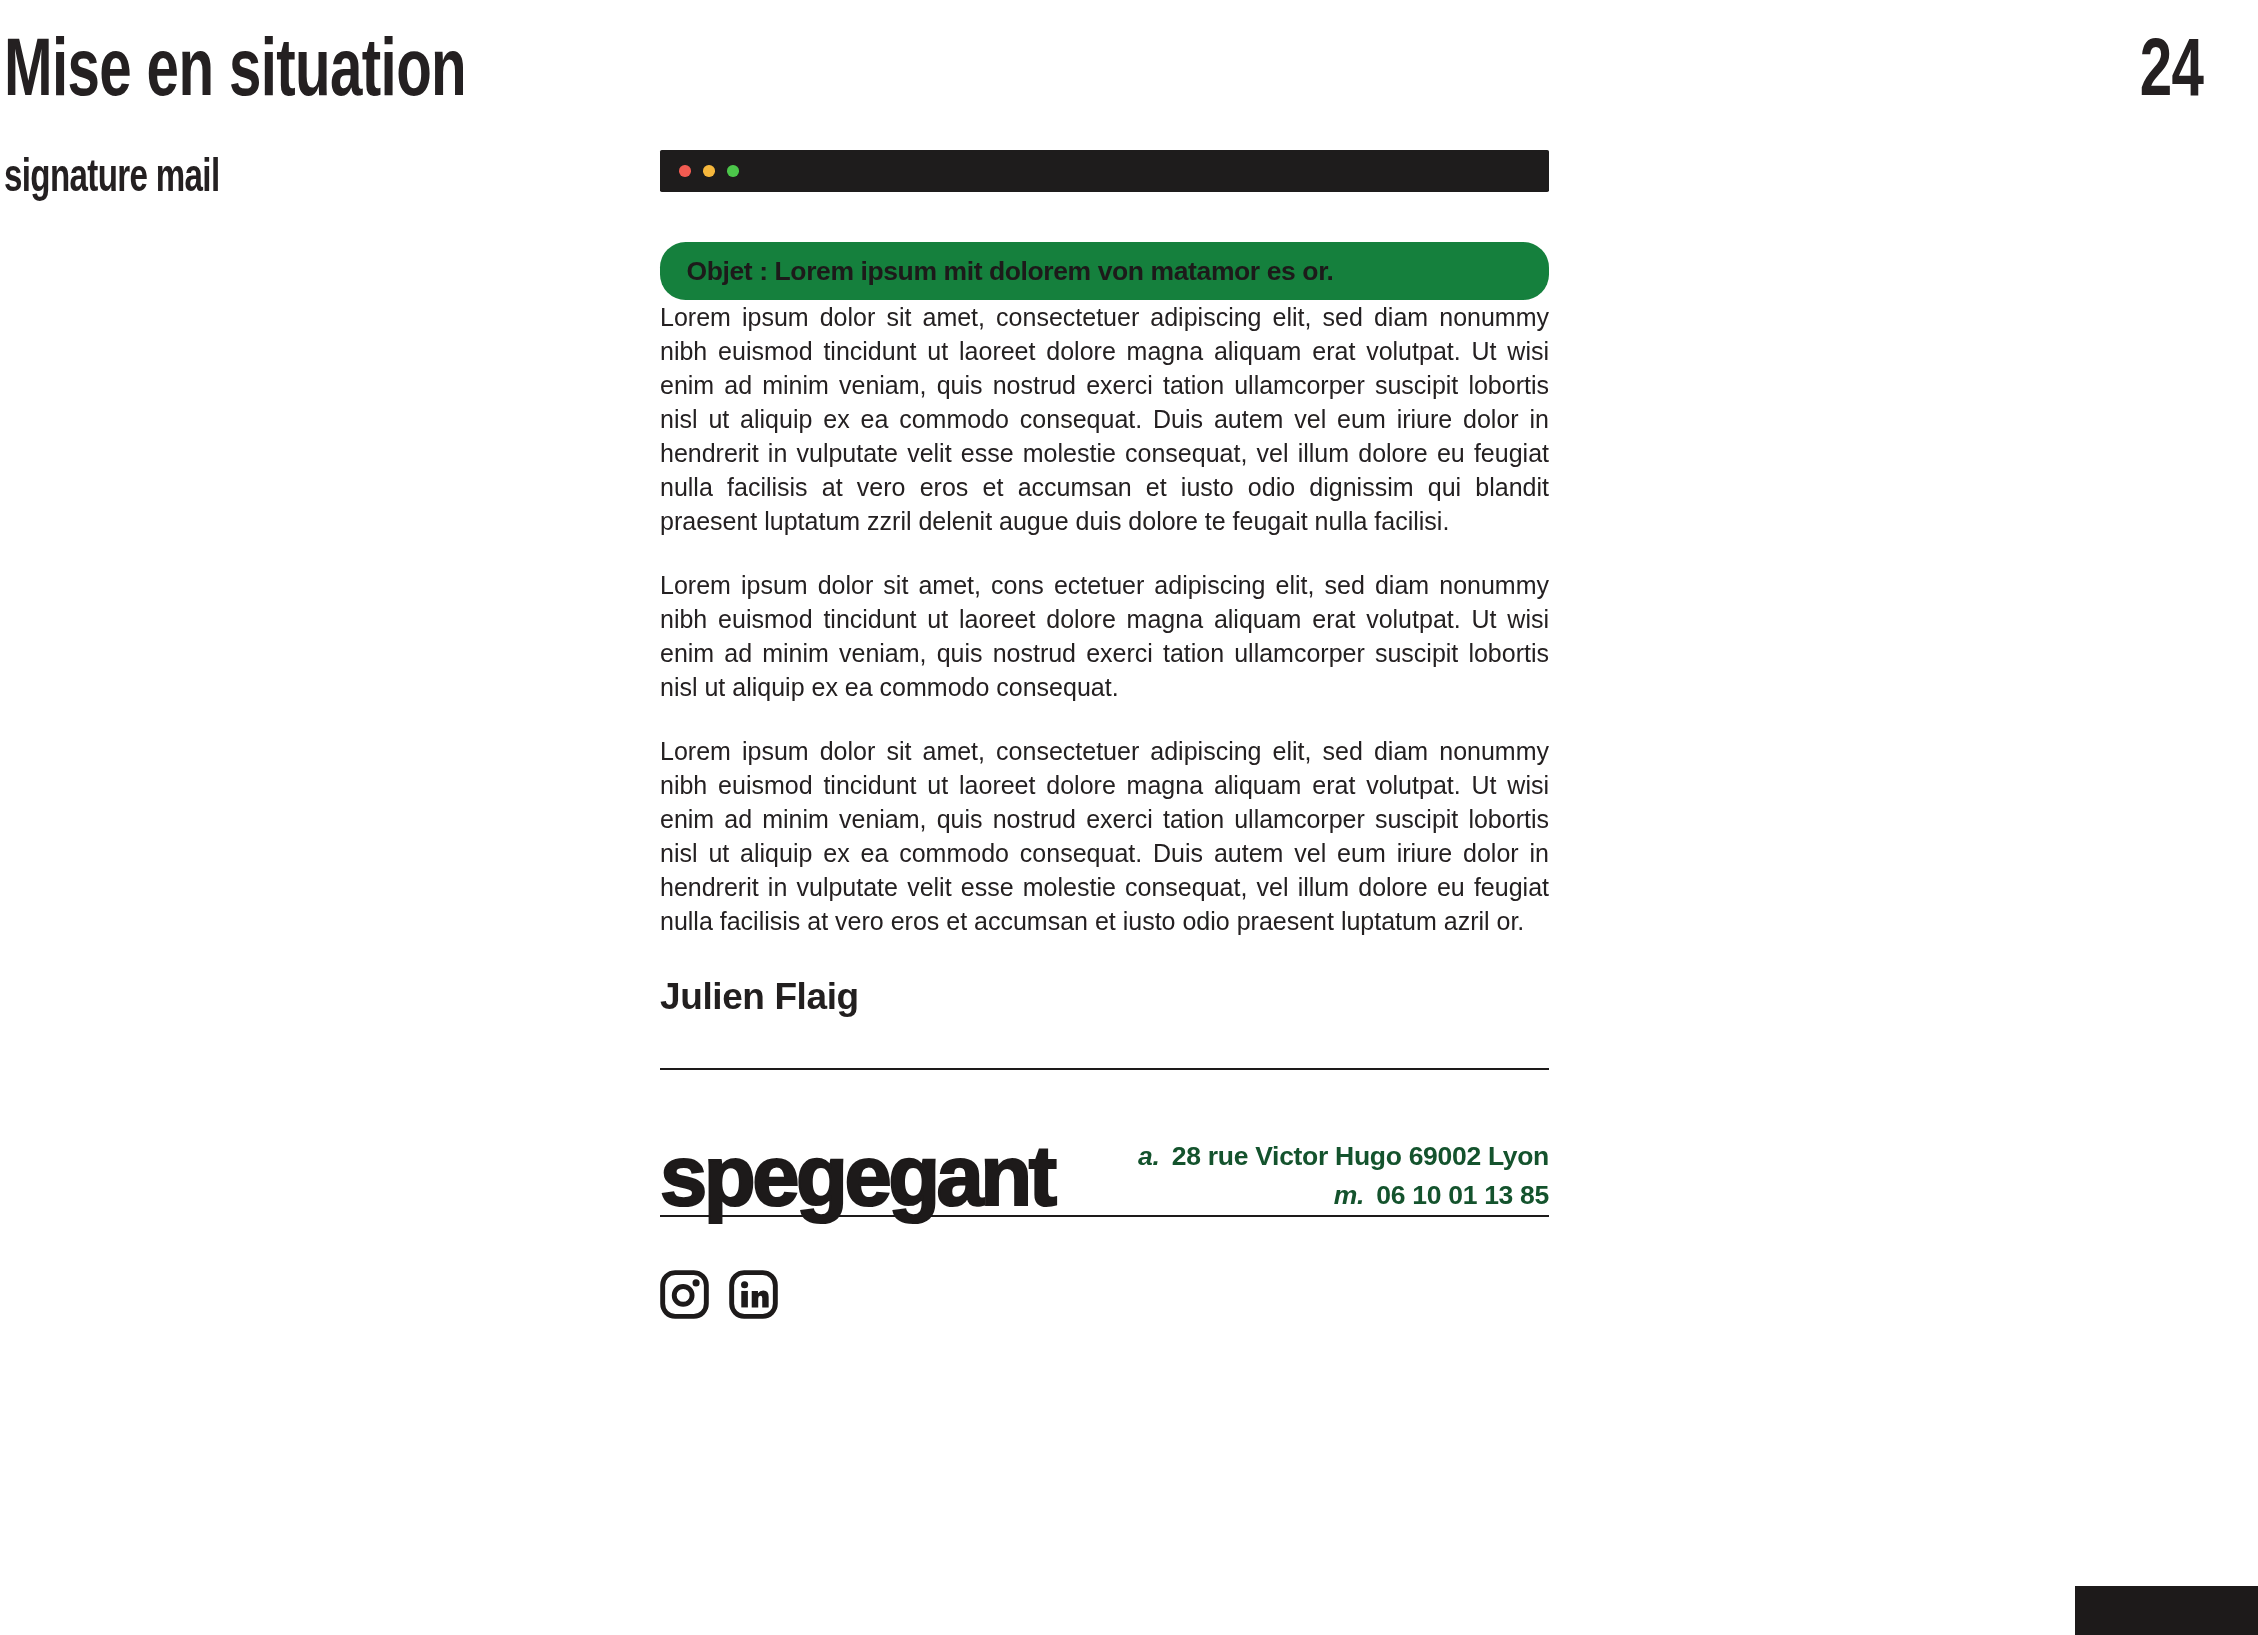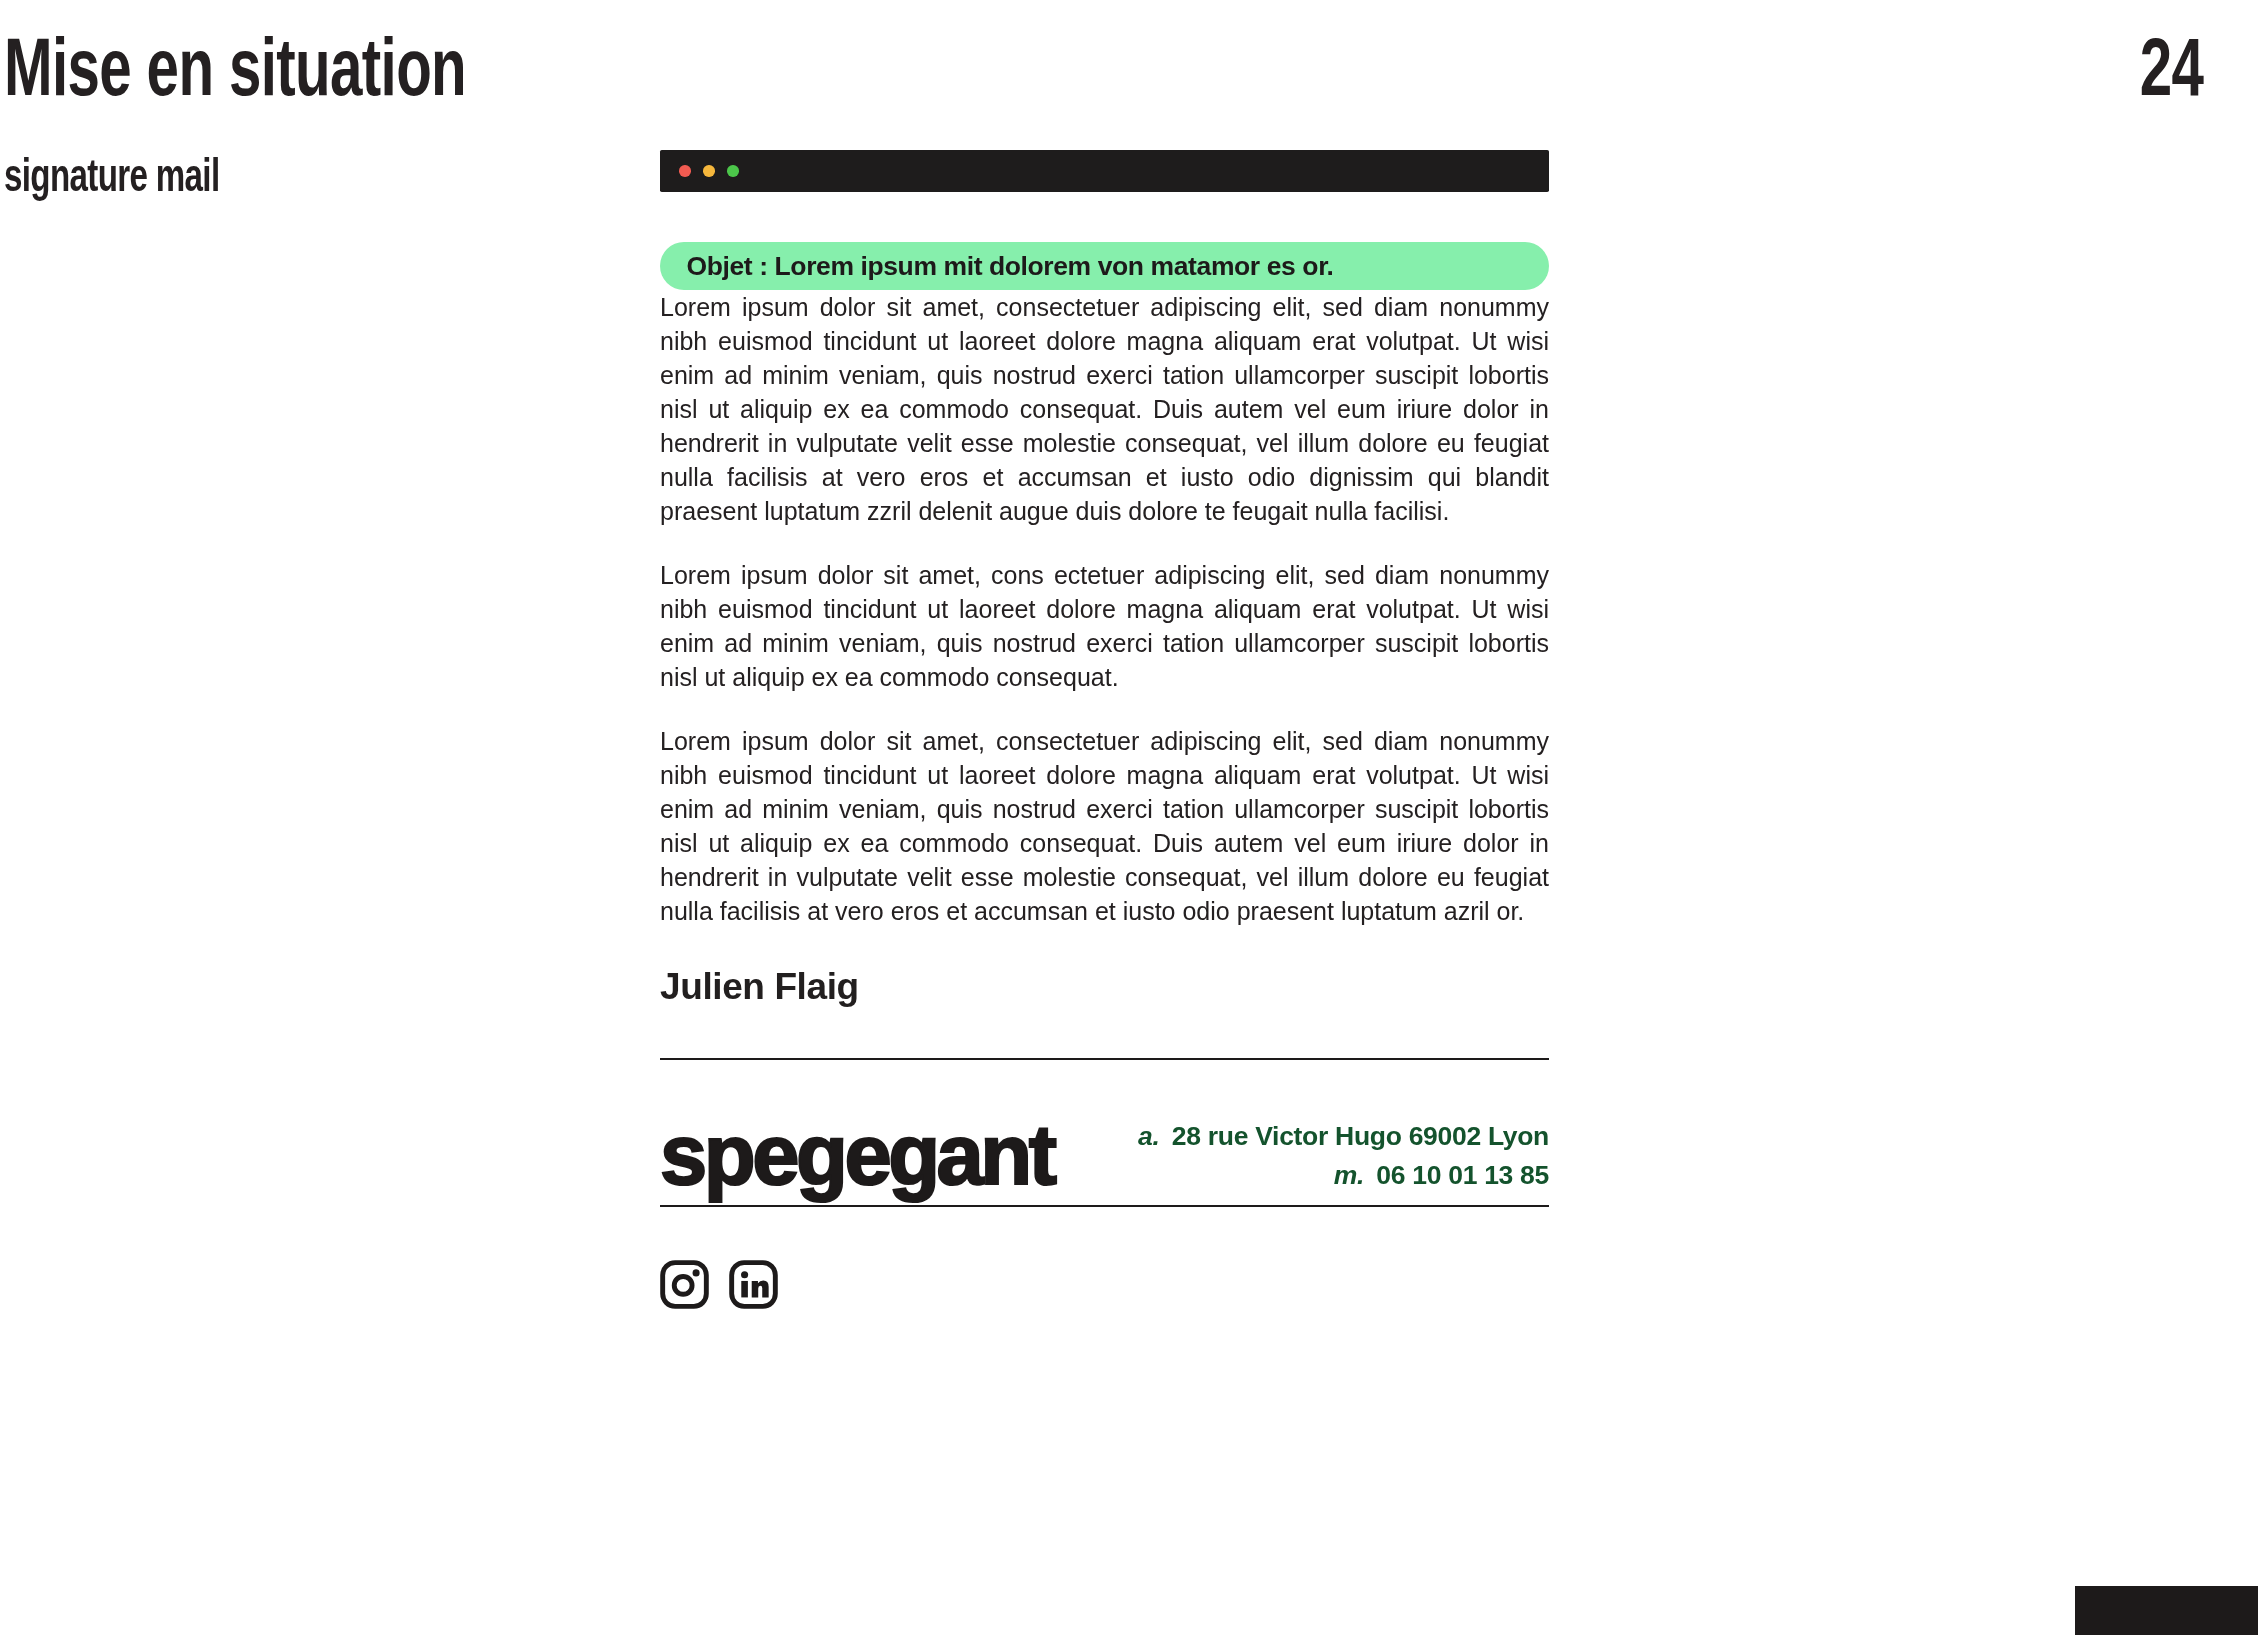--- a/index.html
+++ b/index.html
@@ -43,22 +43,22 @@
     height: 42px; background: #1e1c1c; border-radius: 1.8px;
     display: flex; align-items: center; padding-left: 19.4px;
     box-sizing: border-box;
   }
   .dot { width: 11.5px; height: 11.5px; border-radius: 50%; margin-right: 12.4px; }
   .dot.red    { background: #f15b51; }
   .dot.yellow { background: #f6b73c; }
   .dot.green  { background: #4cc64a; }
 
   .subject {
-    margin-top: 50px; height: 48px;
-    background: #86efac; border-radius: 25.6px;
+    margin-top: 50px; height: 58px;
+    background: #15803d; border-radius: 25.6px;
     display: flex; align-items: center;
     padding-left: 26.5px; box-sizing: border-box;
   }
   .subject span {
     font-weight: bold; font-size: 26.5px; letter-spacing: -0.4px;
     color: #1d1a1a;
   }
 
   .bodytext { }
   .bodytext p {
@@ -81,21 +81,21 @@
   }
   .rule {
     border: none; border-top: 2.6px solid #1d1a1a;
     margin: 0; width: 100%;
   }
   .rule-top { margin-top: 50px; }
   .rule-bottom { margin-top: 0px; }
 
   .brand-row {
     margin-top: 46px; height: 99px;
-    display: flex; justify-content: space-between; align-items: center;
+    display: flex; justify-content: space-between; align-items: flex-end;
   }
   .brand {
     font-size: 85px; line-height: 0.9; font-weight: bold;
     letter-spacing: -3.5px;
     -webkit-text-stroke: 2.2px #1d1a1a;
     color: #1d1a1a;
   }
   .contact { text-align: left; padding-top: 1.8px; }
   .contact-line {
     font-size: 26.5px; line-height: 39px; font-weight: bold;

